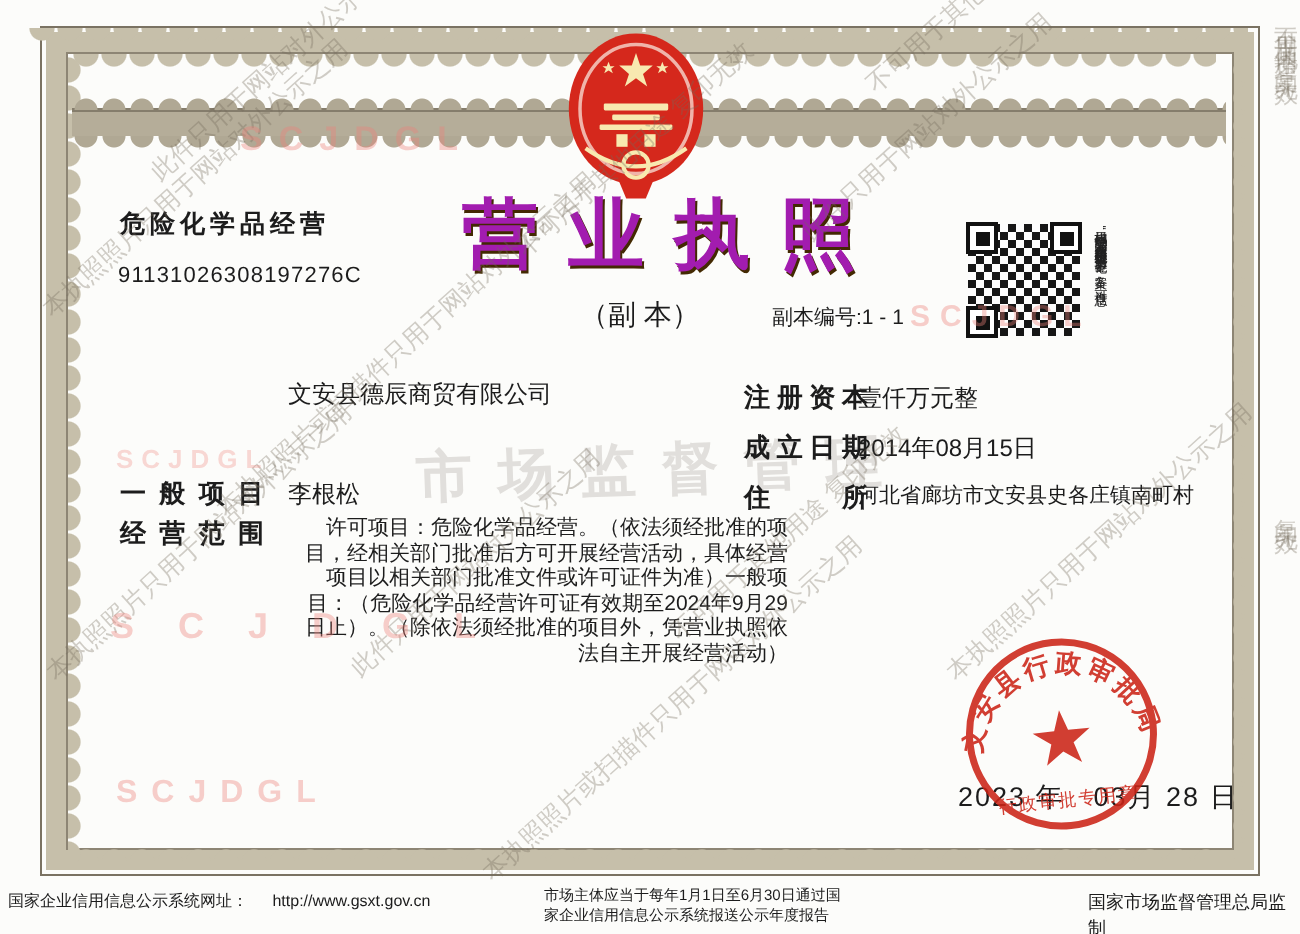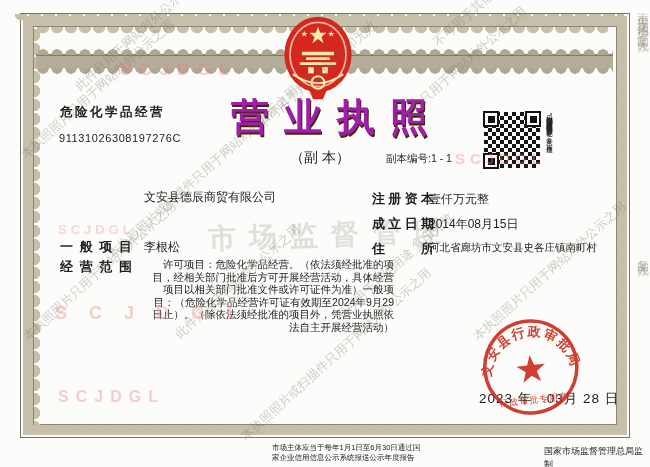--- a/index.html
+++ b/index.html
@@ -147,20 +147,24 @@
       <text font-size="13" font-weight="bold" fill="#cc2417" letter-spacing="2">
         <textPath href="#sealArc" startOffset="50%" text-anchor="middle">文安县行政审批局</textPath>
       </text>
       <path d="M50,38 L53.5,48.2 L64.3,48.3 L55.6,54.7 L58.8,65 L50,58.8 L41.2,65 L44.4,54.7 L35.7,48.3 L46.5,48.2 Z" fill="#cc2417"></path>
       <text x="50" y="86" text-anchor="middle" font-size="9" fill="#cc2417" letter-spacing="1">行政审批专用章</text>
     </svg>
   </div>
 
   <div class="date">2023 年　03月 28 日</div>
 
+  <div class="footer-left">
+    <span>国家企业信用信息公示系统网址：</span>
+    <span class="url">http://www.gsxt.gov.cn</span>
+  </div>
   <div class="footer-center">
     <div>市场主体应当于每年1月1日至6月30日通过国</div>
     <div>家企业信用信息公示系统报送公示年度报告</div>
   </div>
   <div class="footer-right">国家市场监督管理总局监制</div>
 
   <div class="wm-big">市场监督管理</div>
 
   <div class="wm" style="left:18px;top:150px;">本执照照片只用于网站对外公示之用</div>
   <div class="wm" style="left:72px;top:82px;">此件只用于网站对外公示之用</div>

